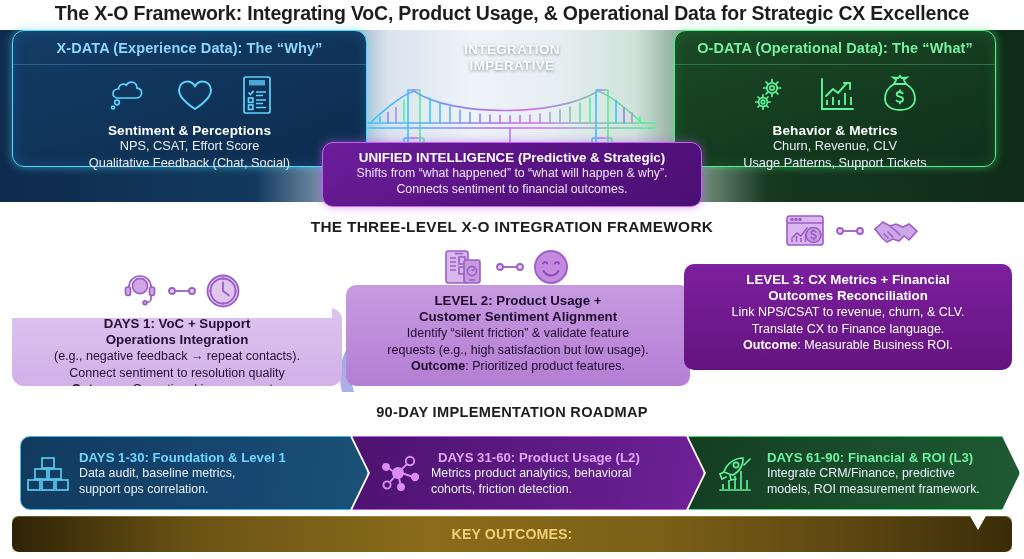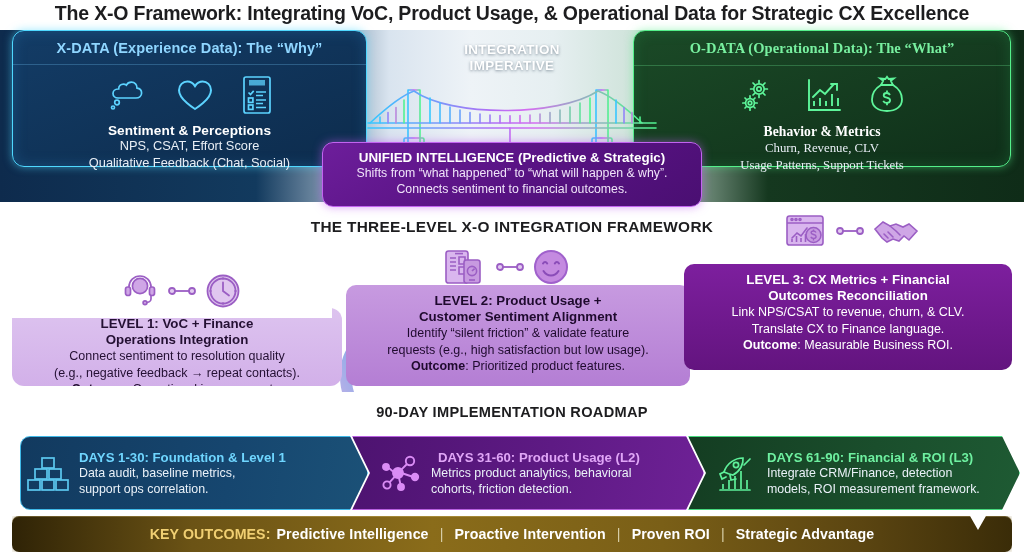--- a/index.html
+++ b/index.html
@@ -33,25 +33,24 @@
     border-radius: 12px;
   }
   .xpanel {
     left: 12px; width: 355px;
     background: linear-gradient(160deg,#10355c 0%, #0c2a4a 60%, #0a2embed 100%);
     background: linear-gradient(160deg,#133c66 0%, #0d2c4d 100%);
     border: 1.6px solid #4fd8ff;
     box-shadow: 0 0 9px rgba(80,216,255,.55), inset 0 0 14px rgba(40,120,180,.35);
   }
   .opanel {
-    right: 13px; width: 378px;
+    right: 28px; width: 322px;
     background: linear-gradient(160deg,#1b4a27 0%, #0f2f19 100%);
     border: 1.6px solid #54f08a;
     box-shadow: 0 0 9px rgba(84,240,138,.5), inset 0 0 14px rgba(40,150,80,.3);
-    font-family: Liberation Serif, serif;
   }
   .panel-head {
     text-align: center; font-size: 14.5px; font-weight: bold;
     padding-top: 9px; padding-bottom: 8px;
     letter-spacing: .1px;
   }
   .xpanel .panel-head { color: #8fd6ff; border-bottom: 1px solid rgba(110,190,240,.30); }
   .opanel .panel-head { color: #78f0a0; border-bottom: 1px solid rgba(110,240,150,.28); }
 
   .icon-row { display: flex; justify-content: center; align-items: center; gap: 24px; height: 48px; margin-top: 6px; }
@@ -349,24 +348,24 @@
     <span>
       <svg width="38" height="38" viewBox="0 0 38 38" fill="none" stroke="#9b5ec4" stroke-width="1.8">
         <circle cx="19" cy="19" r="15.5" fill="#e0c6ef"></circle>
         <circle cx="19" cy="19" r="12.5"></circle>
         <path d="M19 10.5V19l6 4.5" stroke-linecap="round"></path>
         <path d="M19 5.5v2M19 30.5v2M5.5 19h2M30.5 19h2"></path>
       </svg>
     </span>
   </div>
   <div class="lvl" id="level1">
-    <div class="lh">LEVEL 1: VoC + Finance</div>
+    <div class="lh">DAYS 1: VoC + Support</div>
     <div class="lh">Operations Integration</div>
+    <div class="lb">(e.g., negative feedback → repeat contacts).</div>
     <div class="lb">Connect sentiment to resolution quality</div>
-    <div class="lb">(e.g., negative feedback → repeat contacts).</div>
     <div class="lb"><b>Outcome</b><span>: Operational improvements.</span></div>
   </div>
 
   <div class="lvl-icons" id="l2icons">
     <span>
       <svg width="46" height="38" viewBox="0 0 46 38" fill="none" stroke="#9b5ec4" stroke-width="1.6">
         <rect x="4" y="3" width="22" height="32" rx="2.6" fill="#d9b6ee"></rect>
         <path d="M8 10h6M8 14h6M8 18h6M8 22h6M17 9h6v7h-6zM17 19h6v7h-6z"></path>
         <path d="M13 5.6h8"></path>
         <rect x="22" y="12" width="16" height="23" rx="2.4" fill="#c79ae0"></rect>
@@ -480,32 +479,23 @@
           <path d="M10 19c3-9 11-14 19-14 .6 6-2.6 13-10 17l-4.4-1.2z"></path>
           <circle cx="22" cy="12" r="2.6"></circle>
           <path d="M10 19l-4 2 2 5 4-2M16 22l1 5 5-1" stroke-linecap="round"></path>
           <path d="M6 37h30" stroke-linecap="round"></path>
           <path d="M9 36v-5M15 36v-9M21 36v-13M27 36v-18M33 36v-9"></path>
           <path d="M30 12l6-6" stroke-linecap="round"></path>
         </svg>
       </div>
       <div class="rm-txt">
         <div class="rm-h">DAYS 61-90: Financial &amp; ROI (L3)</div>
-        <div class="rm-b">Integrate CRM/Finance, detection</div>
+        <div class="rm-b">Integrate CRM/Finance, predictive</div>
         <div class="rm-b">models, ROI measurement framework.</div>
       </div>
     </div>
   </div>
 
   <div class="footer">
     <span class="ko">KEY OUTCOMES:</span>
-    <span class="items">
-      <span style="padding-left:6px">Predictive Intelligence</span>
-      <span class="sep">|</span>
-      <span>Proactive Intervention</span>
-      <span class="sep">|</span>
-      <span>Proven ROI</span>
-      <span class="sep">|</span>
-      <span>Strategic Advantage</span>
-    </span>
   </div>
 
 </div>
 
 </body></html>

